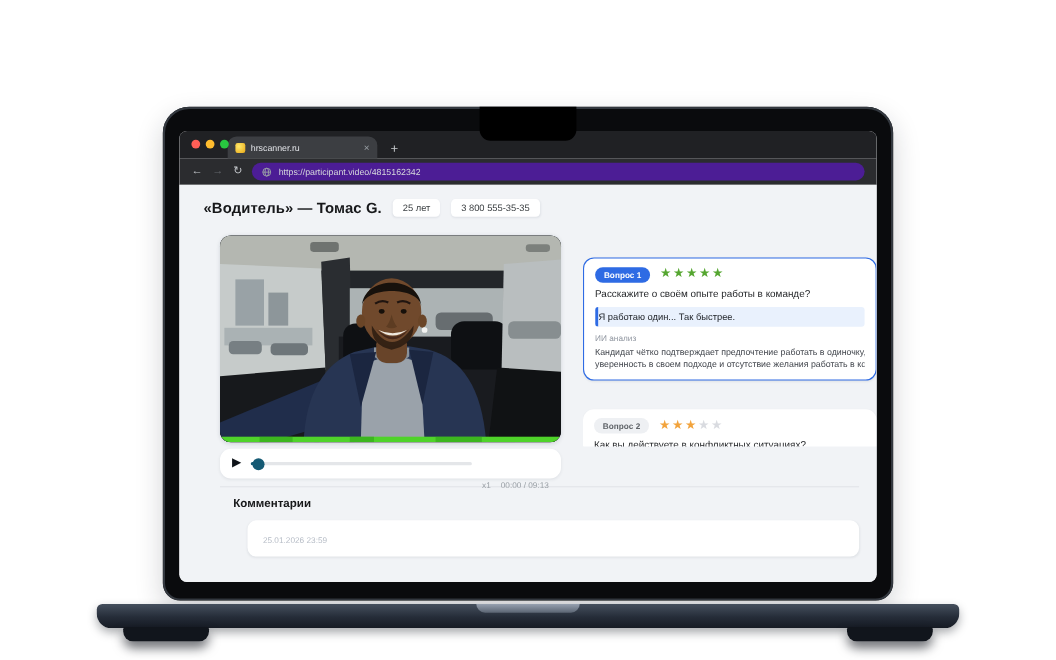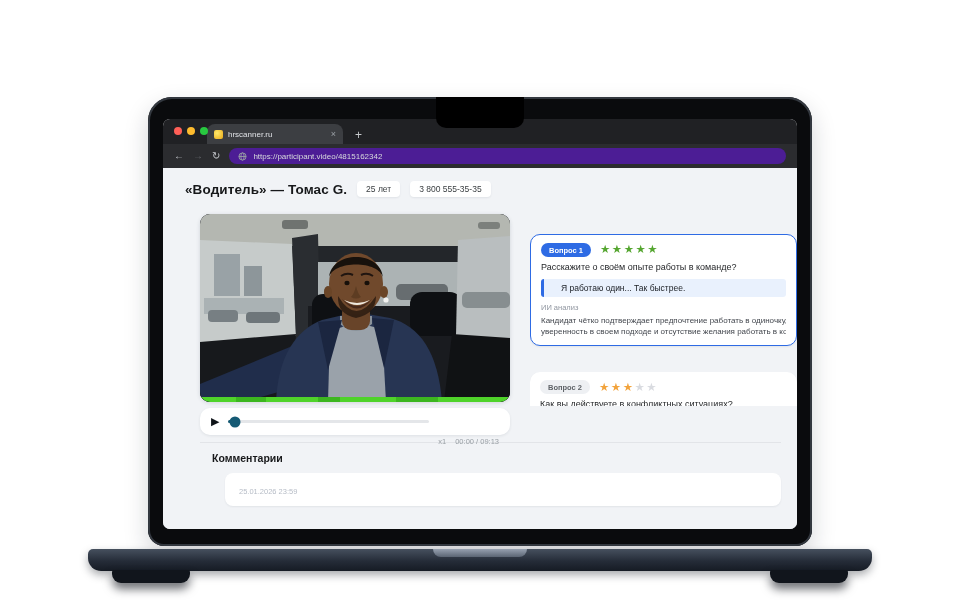--- a/index.html
+++ b/index.html
@@ -60,21 +60,21 @@
 
   .qa-panel{width:267px;flex:none;height:192px;overflow:hidden;display:flex;flex-direction:column;gap:6px;}
   .q-card{background:#fff;border-radius:10px;padding:8px 10px;box-shadow:0 1px 2px rgba(30,40,60,.07);flex:none;box-sizing:border-box;margin-top:20px;}
   .q-card.active{border:1.5px solid #2e6be4;}
   .q-head{display:flex;align-items:center;gap:9px;height:14px;}
   .q-pill{font-size:7.5px;padding:2.5px 8px;border-radius:9px;background:#eef0f3;color:#5f6368;font-weight:700;white-space:nowrap;}
   .q-pill.active{background:#2e6be4;color:#fff;}
   .stars{font-size:11.5px;letter-spacing:1.5px;line-height:1;}
   .q-text{font-size:9px;color:#1f2124;margin-top:5px;line-height:1.3;}
   .q-quote{margin-top:5px;background:#e9f1fd;border-left:3px solid #2e6be4;border-radius:3px;
-           padding:4px 17px;font-size:8.5px;color:#20242a;}
+           padding:4px 0;font-size:8.5px;color:#20242a;}
   .ai-label{margin-top:6px;font-size:7.5px;color:#9096a0;}
   .ai-text{margin-top:3px;font-size:8px;color:#42464d;line-height:1.42;}
   .ai-line{white-space:nowrap;overflow:hidden;}
 
   .comments{margin:7px 16px 0 37px;border-top:1px solid #e2e4e8;padding:9px 0 0 12px;}
   .comments-heading{font-size:10.5px;font-weight:700;color:#17181a;}
   .comment-card{margin:9px 0 0 13px;background:#fff;border-radius:8px;padding:10px 14px;
                 box-shadow:0 1px 2px rgba(30,40,60,.07);}
   .comment-author{font-size:9px;font-weight:700;color:#17181a;}
   .comment-date{font-size:7.5px;color:#b6bcc6;margin-top:4px;}

